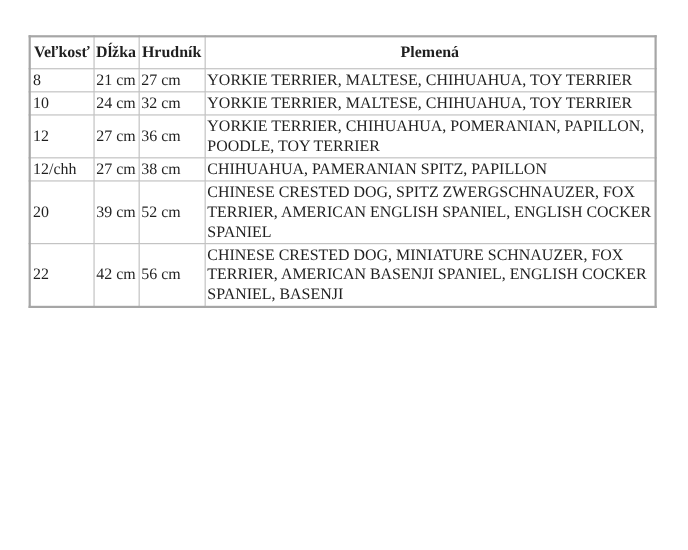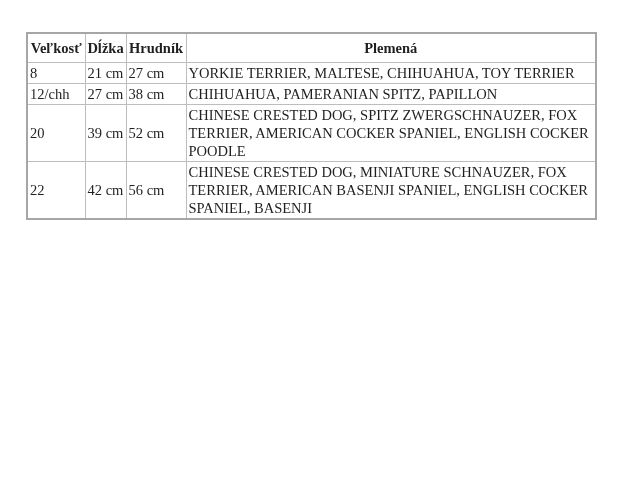--- a/index.html
+++ b/index.html
@@ -75,30 +75,42 @@
         </tr>
       </thead>
       <tbody>
         <tr>
           <td>8</td>
           <td>21 cm</td>
           <td>27 cm</td>
           <td>YORKIE TERRIER, MALTESE, CHIHUAHUA, TOY TERRIER</td>
         </tr>
         <tr>
+          <td>10</td>
+          <td>24 cm</td>
+          <td>32 cm</td>
+          <td>YORKIE TERRIER, MALTESE, CHIHUAHUA, TOY TERRIER</td>
+        </tr>
+        <tr>
+          <td>12</td>
+          <td>27 cm</td>
+          <td>36 cm</td>
+          <td>YORKIE TERRIER, CHIHUAHUA, POMERANIAN, PAPILLON, POODLE, TOY TERRIER</td>
+        </tr>
+        <tr>
           <td>12/chh</td>
           <td>27 cm</td>
           <td>38 cm</td>
           <td>CHIHUAHUA, PAMERANIAN SPITZ, PAPILLON</td>
         </tr>
         <tr>
           <td>20</td>
           <td>39 cm</td>
           <td>52 cm</td>
-          <td>CHINESE CRESTED DOG, SPITZ ZWERGSCHNAUZER, FOX TERRIER, AMERICAN COCKER SPANIEL, ENGLISH COCKER POODLE</td>
+          <td>CHINESE CRESTED DOG, SPITZ ZWERGSCHNAUZER, FOX TERRIER, AMERICAN ENGLISH SPANIEL, ENGLISH COCKER SPANIEL</td>
         </tr>
         <tr>
           <td>22</td>
           <td>42 cm</td>
           <td>56 cm</td>
           <td>CHINESE CRESTED DOG, MINIATURE SCHNAUZER, FOX TERRIER, AMERICAN BASENJI SPANIEL, ENGLISH COCKER SPANIEL, BASENJI</td>
         </tr>
       </tbody>
     </table>
   </div>

